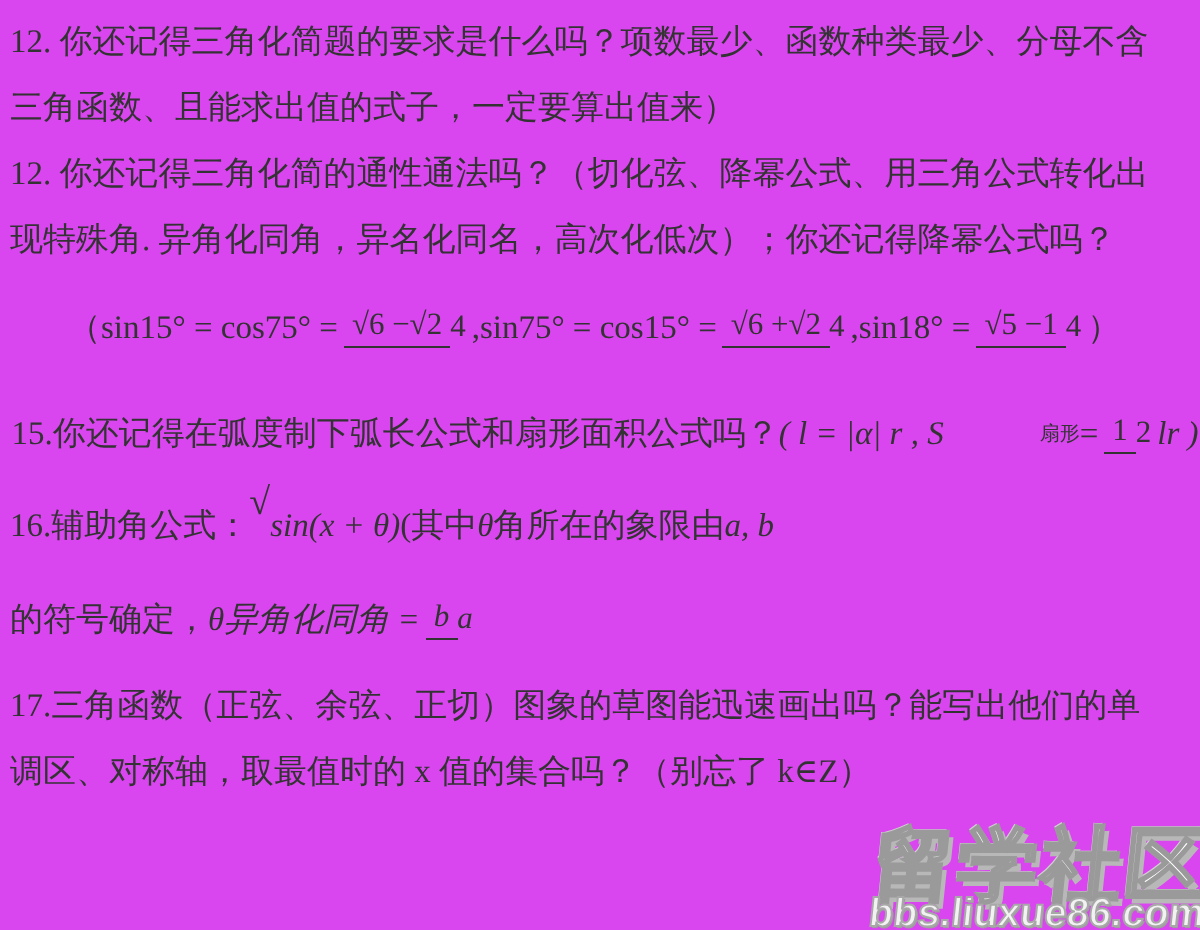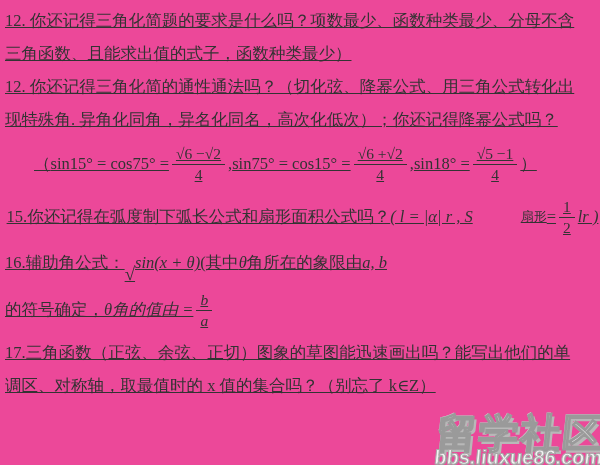--- a/index.html
+++ b/index.html
@@ -1,25 +1,24 @@
 <!DOCTYPE html>
 <html><head>
 <meta charset="utf-8">
 <style>
   html,body{margin:0;padding:0;background:#ffffff;}
   .page{
     position:relative;
     width:600px;height:465px;
-    background:#ec4899;
+    background:#d946ef;
     color:#333333;
     font-family:"Liberation Serif","DejaVu Serif",serif;
     overflow:hidden;
     padding-top:4px;
     box-sizing:border-box;
-    text-decoration:underline;
   }
   .txt{
     margin:0;
     padding:0 2px 0 5px;
     font-size:16.5px;
     line-height:33px;
     white-space:nowrap;
   }
   .mono{
     font-family:"DejaVu Sans Mono","Liberation Mono",monospace;
@@ -30,39 +29,39 @@
     white-space:nowrap;
   }
   .mrow{
     display:flex;
     align-items:center;
     margin:0;
     white-space:nowrap;
   }
   .f14{height:56px;padding-left:34px;font-size:16.5px;}
   .f15{height:50px;padding-left:5px;font-size:16.5px;justify-content:center;}
-  .f16a{margin:0;padding-left:5px;font-size:16.5px;line-height:42px;white-space:nowrap;display:flex;align-items:flex-end;height:42px;}
+  .f16a{margin:0;padding-left:5px;font-size:16.5px;line-height:42px;white-space:nowrap;display:flex;align-items:flex-start;height:42px;}
   .f16b{height:52px;padding-left:5px;font-size:16.5px;}
   .m{font-style:italic;font-family:"Liberation Serif",serif;}
   .fn{font-style:normal;font-family:"Liberation Serif",serif;}
   .frac{
     display:inline-flex;
-    flex-direction:column;
+    flex-direction:row;
     text-align:center;
     vertical-align:middle;
     margin:0 3px;
     line-height:1.15;
     font-size:15.5px;
   }
   .frac .num{display:block;border-bottom:1.4px solid #333;padding:0 4px 1px 4px;}
   .frac .den{display:block;padding-top:1px;}
   .sqrt{display:inline-flex;align-items:flex-start;}
   .sqrt .sign{font-style:normal;font-size:19px;line-height:1.05;}
   .sqrt .rad{border-top:1.4px solid #333;padding:1px 3px 0 1px;font-style:italic;}
-  sub.cnsub{font-size:13px;font-style:normal;margin-left:48px;}
+  sub.cnsub{font-size:10px;font-style:normal;margin-left:48px;}
   .watermark{
     position:absolute;
     right:-4px;
     bottom:-2px;
     text-align:right;
     transform:skewX(-6deg);
     font-family:"Liberation Sans","DejaVu Sans",sans-serif;
     font-weight:bold;
   }
   .wm-title{
@@ -81,21 +80,21 @@
     -webkit-text-stroke:1px #a8a8a8;
     text-shadow:1px 1px 0 #9e9e9e;
   }
 </style>
 </head>
 <body>
 
 <div class="page">
 
   <p class="txt">12. 你还记得三角化简题的要求是什么吗？项数最少、函数种类最少、分母不含</p>
-  <p class="txt">三角函数、且能求出值的式子，函数种类最少）</p>
+  <p class="txt">三角函数、且能求出值的式子，一定要算出值来）</p>
 
   <p class="txt">12. 你还记得三角化简的通性通法吗？（切化弦、降幂公式、用三角公式转化出</p>
   <p class="txt">现特殊角. 异角化同角，异名化同名，高次化低次）；你还记得降幂公式吗？</p>
 
 
   <div class="mrow f14">
     <span class="fn">（</span>
     <span class="fn">sin15° = cos75° =</span>
     <span class="frac">
         <span class="num">√6 −√2</span>
@@ -136,21 +135,21 @@
     <span class="m"> sin(x + θ)</span>
     <span>(其中</span>
     <span class="m">θ</span>
     <span>角所在的象限由</span>
     <span class="m">a, b</span>
   </div>
 
   <div class="mrow f16b">
     <span>的符号确定，</span>
     <span class="m">θ</span>
-    <span class="m">角的值由 =</span>
+    <span class="m">异角化同角 =</span>
     <span class="frac">
         <span class="num m">b</span>
         <span class="den m">a</span>
       </span>
   </div>
 
   <p class="txt">17.三角函数（正弦、余弦、正切）图象的草图能迅速画出吗？能写出他们的单</p>
   <p class="txt">调区、对称轴，取最值时的 x 值的集合吗？（别忘了 k∈Z）</p>
 
   <div class="watermark">

